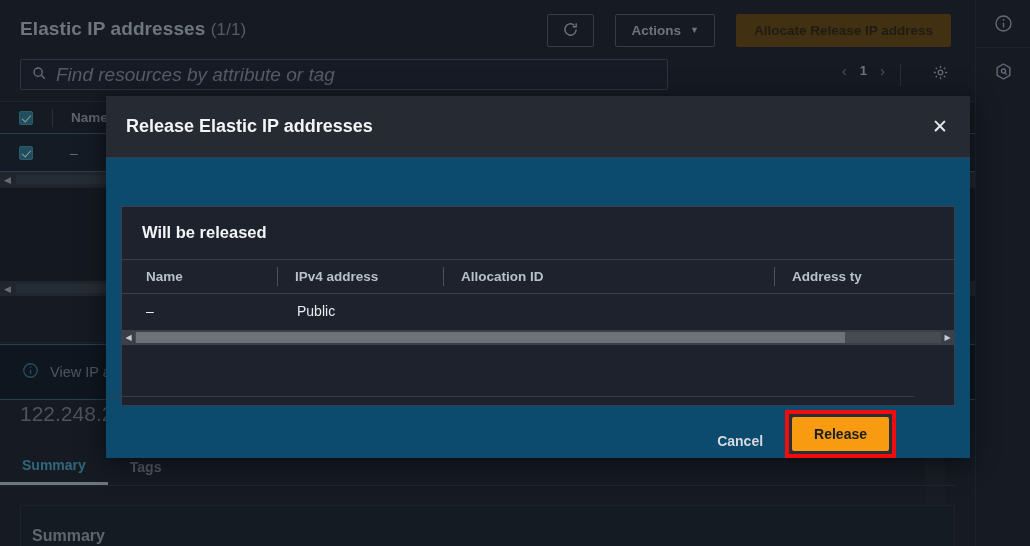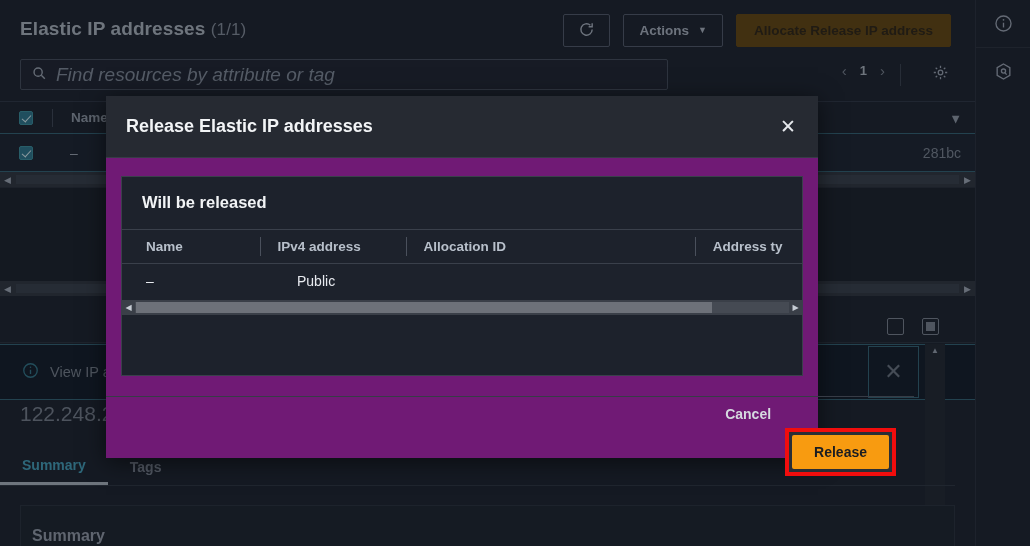--- a/index.html
+++ b/index.html
@@ -36,21 +36,21 @@
   .page-header {
     position: absolute; left: 0; top: 0; width: 975px; height: 56px;
   }
   .page-title {
     position: absolute; left: 20px; top: 18px;
     font-size: 19px; font-weight: bold; color: #9aa2ad;
     letter-spacing: .1px;
   }
   .page-title .count { color: #767e8b; font-weight: normal; font-size: 17px; }
 
-  .hdr-btns { position: absolute; right: 24px; top: 14px; display: flex; gap: 13px; justify-content: space-between; }
+  .hdr-btns { position: absolute; right: 24px; top: 14px; display: flex; gap: 21px; justify-content: space-between; }
   .btn {
     height: 33px; border: 1px solid #4a5160; border-radius: 2px;
     background: transparent; color: #98a0ad;
     font-size: 13.5px; font-weight: bold;
     display: flex; align-items: center; justify-content: center;
     padding: 0 15px; cursor: pointer;
     font-family: "Liberation Sans", sans-serif;
   }
   .btn-icon { width: 47px; padding: 0; }
   .btn-actions { gap: 9px; }
@@ -182,37 +182,37 @@
     color: #848c99; font-size: 16px; font-weight: bold;
   }
 
   
   .overlay {
     position: absolute; left: 0; top: 0; width: 1030px; height: 546px;
     background: rgba(10,13,18,0.30);
   }
   .modal {
     position: absolute; left: 106px; top: 96px;
-    width: 712px; height: 362px;
-    background: #701a75;
+    width: 864px; height: 362px;
+    background: #0c4a6e;
     box-shadow: 0 4px 22px rgba(0,0,0,.55);
   }
   .modal-header {
     height: 62px; padding: 0 22px 0 20px;
     display: flex; align-items: center; justify-content: space-between;
     border-bottom: 1px solid #373c46;
     background: #262a32;
   }
   .modal-title { color: #f2f4f6; font-size: 18px; font-weight: bold; }
   .modal-close { color: #e6e9ed; font-size: 19px; cursor: pointer; line-height: 1; }
 
   .modal-body { padding: 18px 15px 0 15px; height: 237px; }
   .alert-box {
     background: #1d222c; border: 1px solid #3a404b;
-    height: 200px; overflow: hidden;
+    height: 200px; overflow: hidden; margin-top: 30px;
   }
   .alert-head { padding: 16px 20px 0 20px; }
   .alert-title { color: #f2f4f6; font-size: 16.5px; font-weight: bold; }
   .alert-text {
     margin-top: 12px; color: #e3e7ec; font-size: 13px; line-height: 1.45;
     max-width: 745px;
   }
   .mtable { margin-top: 17px; border-top: 1px solid #3a404b; }
   .mthead {
     height: 34px; display: flex; align-items: center;
@@ -230,22 +230,22 @@
     height: 15px; background: #3a3f48; display: flex; align-items: center;
     margin-top: 2px;
   }
   .msc-arrow { width: 13px; text-align: center; color: #c6ccd4; font-size: 8px; }
   .msc-track { flex: 1; height: 11px; background: #454a53; position: relative; }
   .msc-thumb { position: absolute; left: 1px; top: 0; width: 88%; height: 11px; background: #6d7179; }
 
   .modal-footer {
     position: absolute; left: 0; bottom: 0; width: 808px; height: 62px;
     border-top: 1px solid #373c46;
-    display: flex; align-items: flex-start; justify-content: flex-end;
-    padding-right: 18px; 
+    display: flex; align-items: flex-end; justify-content: flex-end;
+    padding-right: 18px; gap: 8px;
   }
   .cancel-btn {
     color: #d6dae0; font-size: 14px; font-weight: bold;
     padding: 9px 14px; cursor: pointer; background: none; border: none;
     font-family: "Liberation Sans", sans-serif;
   }
   .release-wrap {
     border: 4px solid #f10d0d; padding: 3px; background: #2a2e36;
     display: inline-block; line-height: 0; margin-top: 31px;
   }

